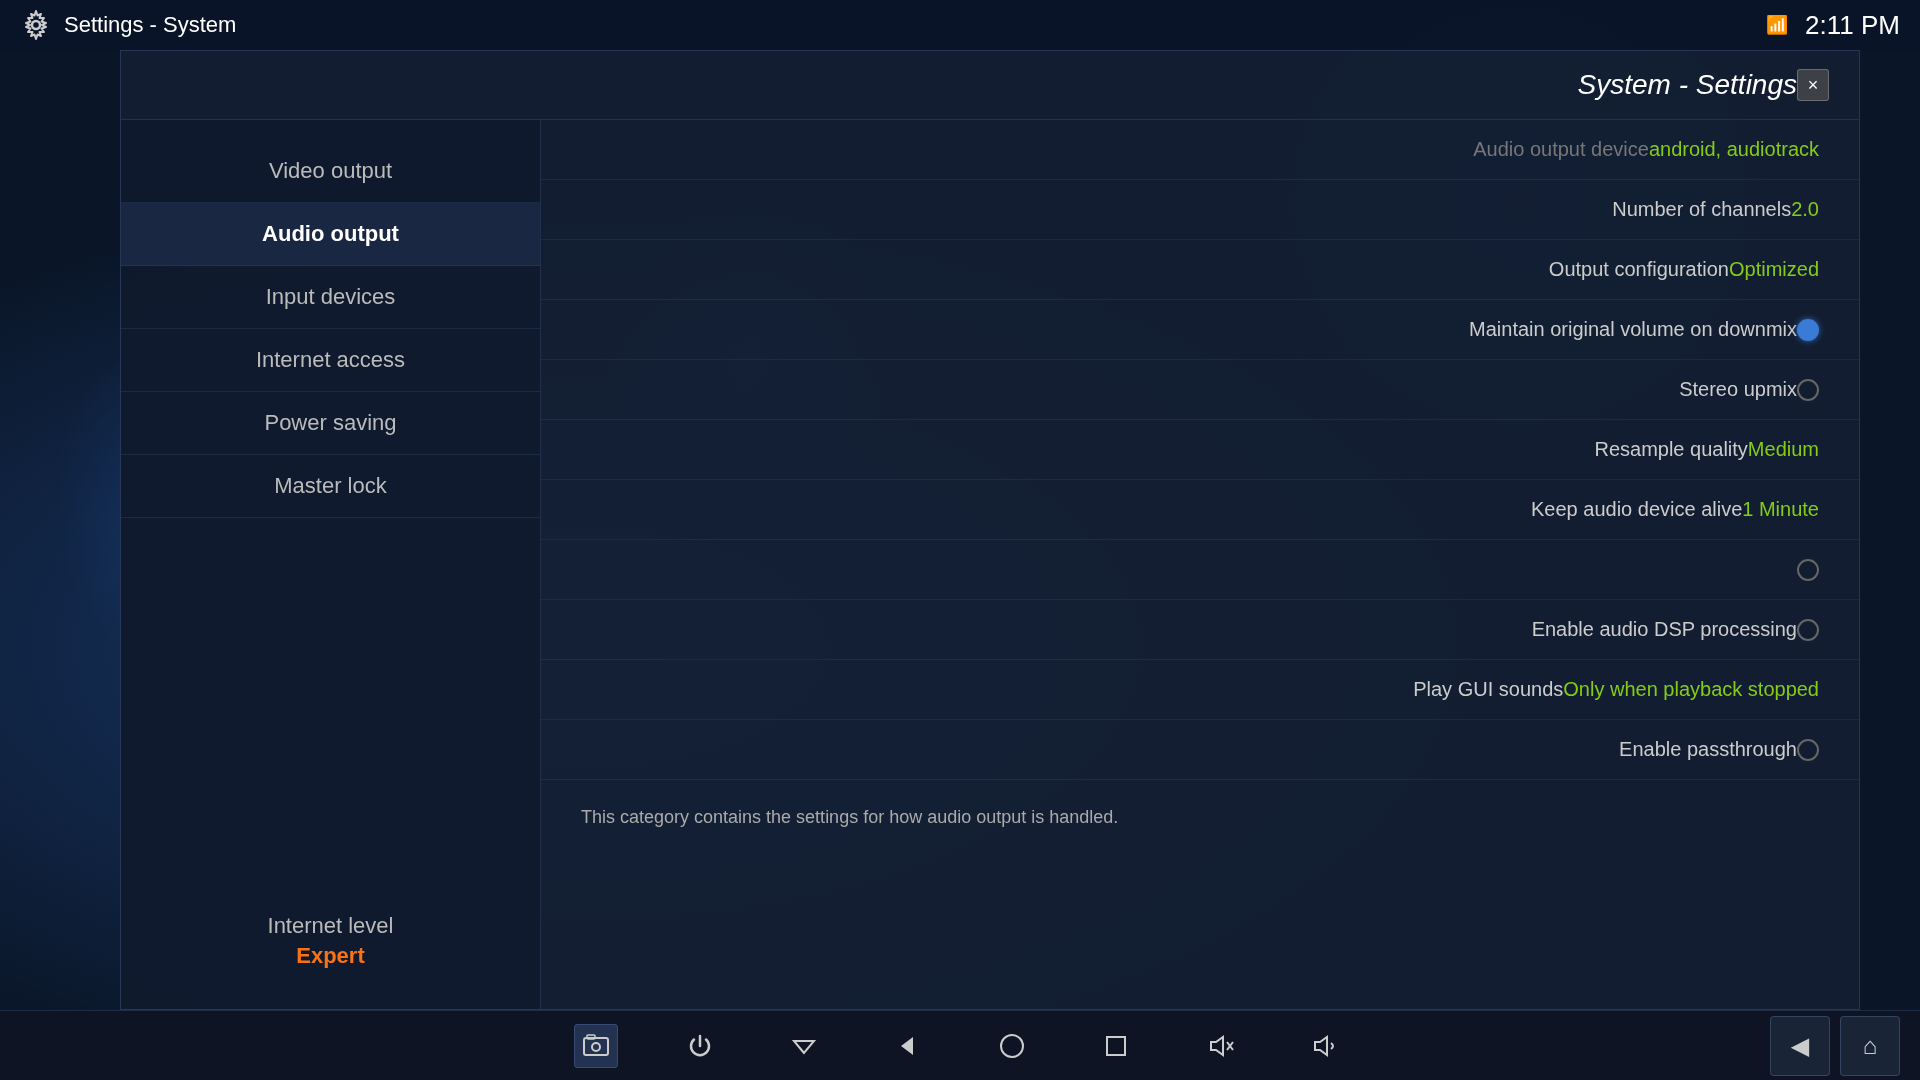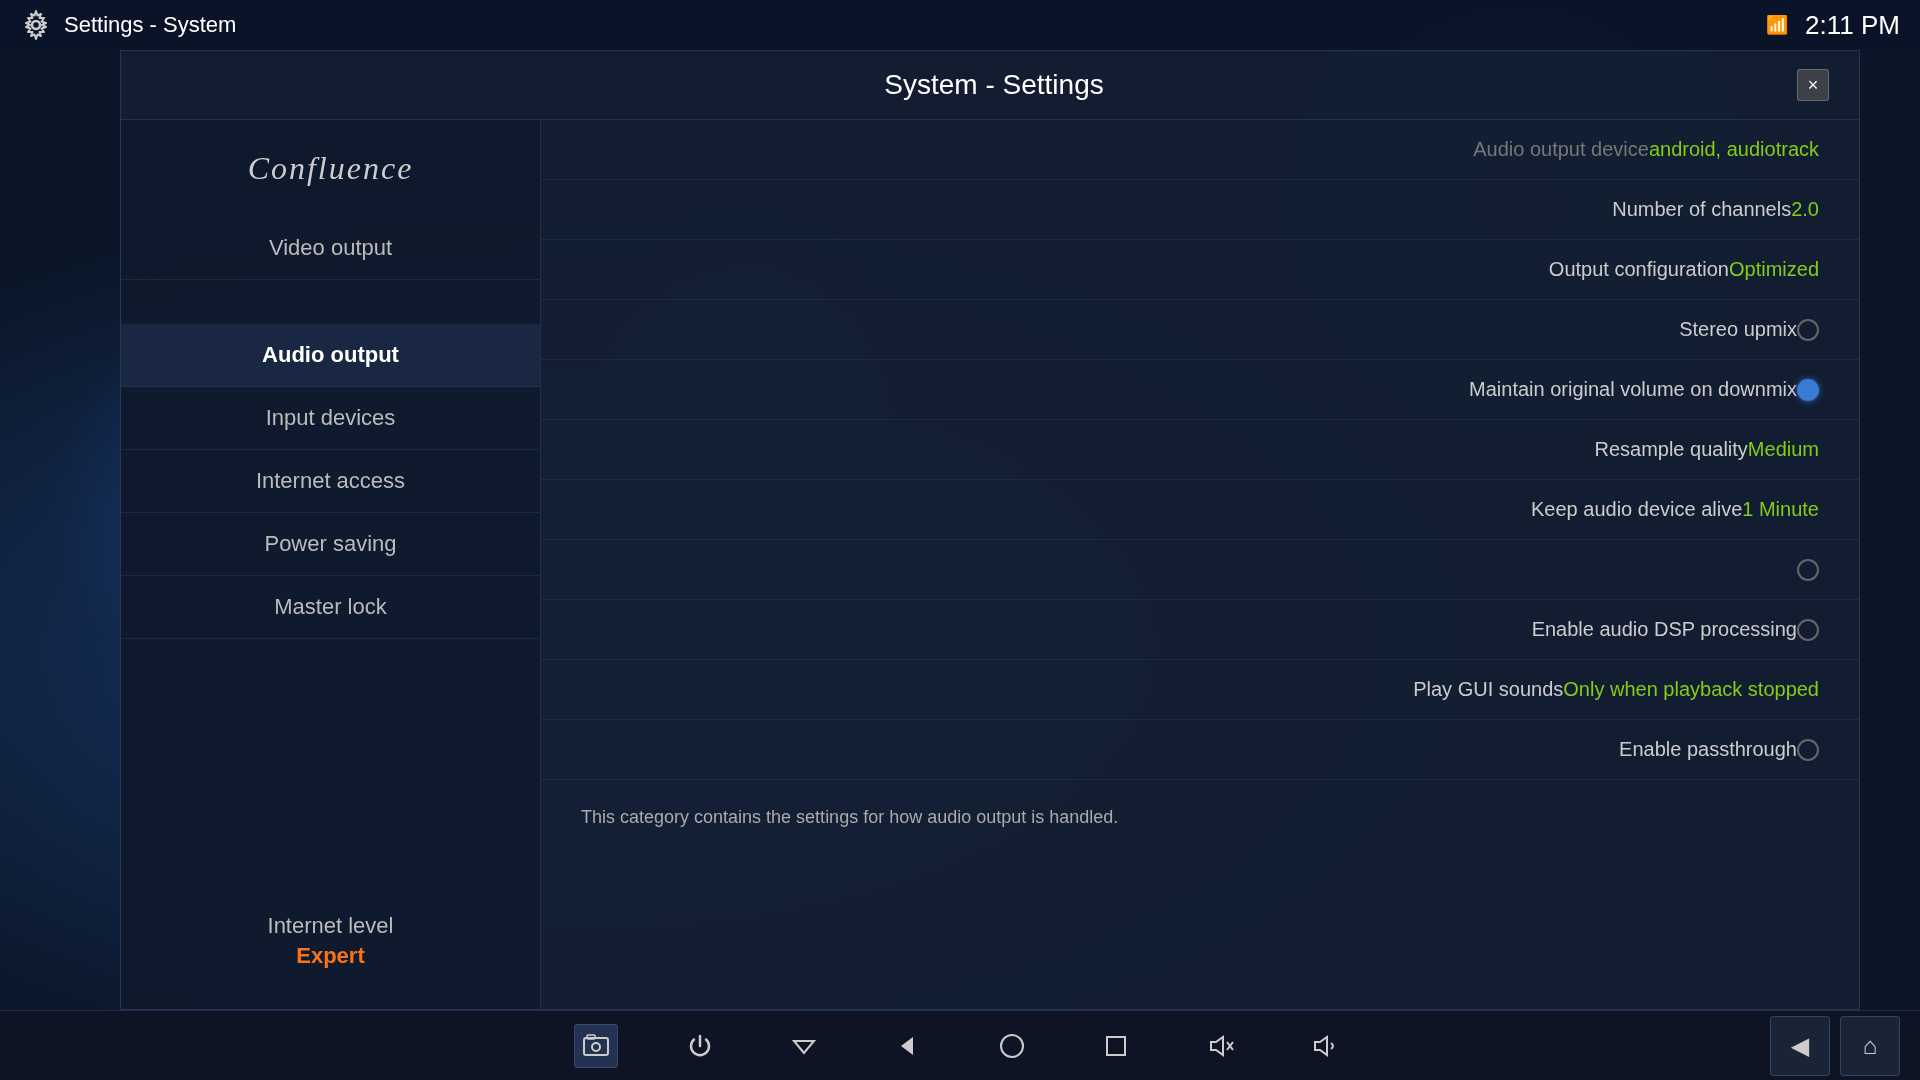--- a/index.html
+++ b/index.html
@@ -115,22 +115,23 @@
       display: flex;
       align-items: center;
       justify-content: space-between;
       border-bottom: 1px solid rgba(60,80,120,0.4);
     }
 
     .dialog-title {
       color: #fff;
       font-size: 28px;
       font-weight: 300;
-      text-align: center;
+      text-align: right;
       flex: 1;
+      font-style: italic;
     }
 
     .close-btn {
       width: 32px; height: 32px;
       background: rgba(80,80,80,0.7);
       border: 1px solid rgba(150,150,150,0.5);
       color: #fff;
       font-size: 18px;
       cursor: pointer;
       display: flex;
@@ -174,21 +175,20 @@
       cursor: pointer;
       border-bottom: 1px solid rgba(60,80,120,0.3);
       text-align: center;
       transition: color 0.2s;
     }
 
     .nav-item.active {
       color: #fff;
       font-weight: 700;
       background: rgba(40,60,100,0.4);
-      margin-top: 44px;
     }
 
     .settings-level {
       margin-top: auto;
       padding: 20px 30px;
       text-align: center;
     }
 
     .settings-level-label {
       color: #bbb;
@@ -340,21 +340,20 @@
 <div class="dialog">
   <div class="dialog-header">
     <div style="width:40px"></div>
     <span class="dialog-title">System - Settings</span>
     <button class="close-btn">×</button>
   </div>
 
   <div class="dialog-body">
 
     <div class="sidebar">
-      <div class="confluence-logo">Confluence</div>
 
       <div class="nav-item">
         <span>Video output</span>
       </div>
       <div class="nav-item active">
         <span>Audio output</span>
       </div>
       <div class="nav-item">
         <span>Input devices</span>
       </div>
@@ -385,27 +384,27 @@
         <span class="row-label">Number of channels</span>
         <span class="row-value">2.0</span>
       </div>
 
       <div class="settings-row">
         <span class="row-label">Output configuration</span>
         <span class="row-value">Optimized</span>
       </div>
 
       <div class="settings-row">
+        <span class="row-label">Maintain original volume on downmix</span>
+        <span class="radio-btn on"></span>
+      </div>
+
+      <div class="settings-row">
         <span class="row-label">Stereo upmix</span>
         <span class="radio-btn"></span>
-      </div>
-
-      <div class="settings-row">
-        <span class="row-label">Maintain original volume on downmix</span>
-        <span class="radio-btn on"></span>
       </div>
 
       <div class="settings-row">
         <span class="row-label">Resample quality</span>
         <span class="row-value">Medium</span>
       </div>
 
       <div class="settings-row">
         <span class="row-label">Keep audio device alive</span>
         <span class="row-value">1 Minute</span>

